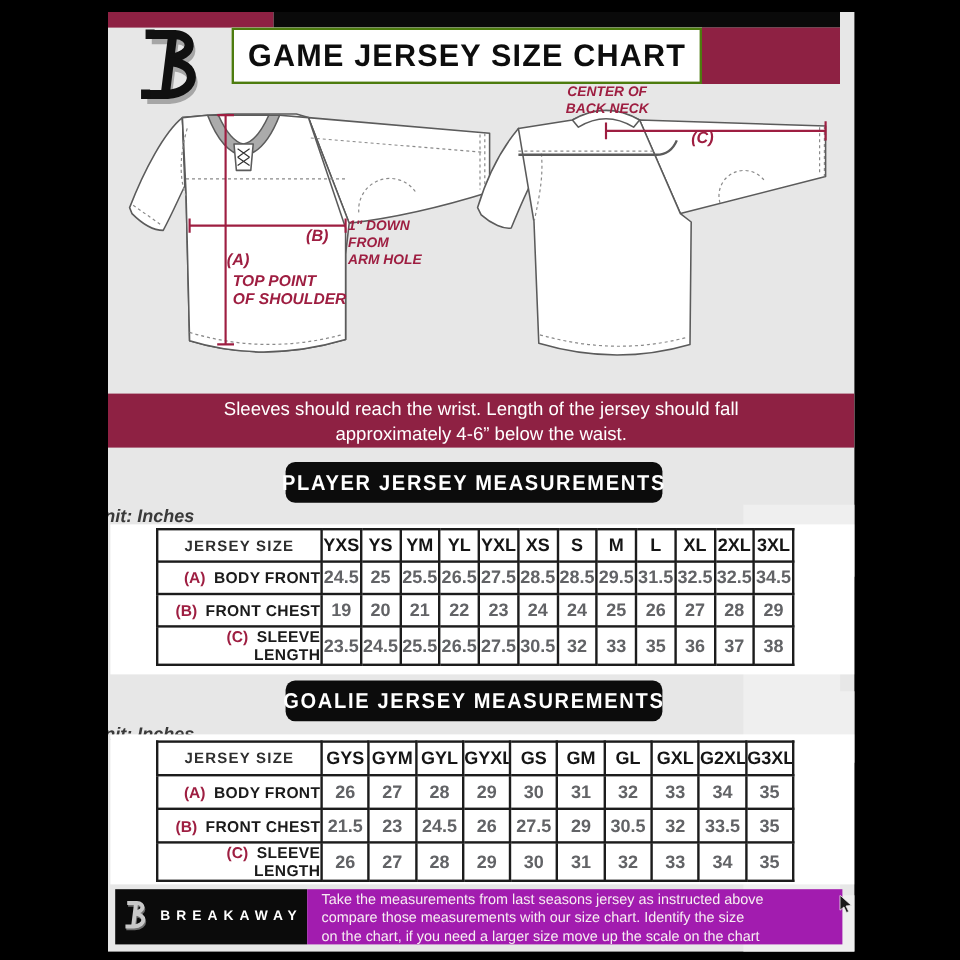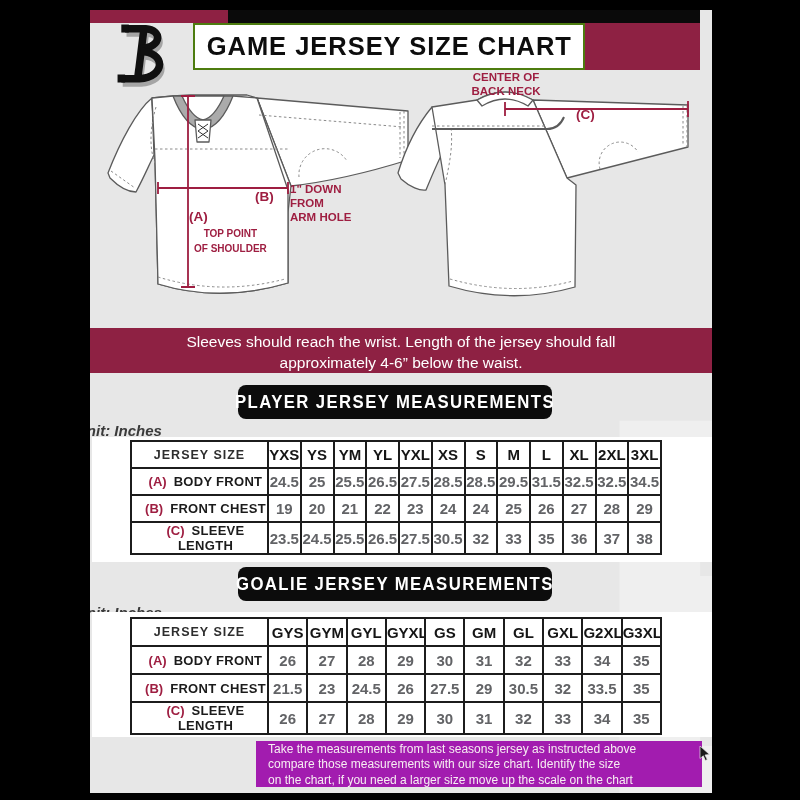--- a/index.html
+++ b/index.html
@@ -15,29 +15,29 @@
   #strip-maroon{left:0;top:0;width:138px;height:13px;background:#8e2143;}
   #strip-black{left:138px;top:0;width:472px;height:13px;background:#0a0a0a;}
   #title-box{left:103px;top:13px;width:388px;height:43px;background:#fff;border:2px solid #4d7c0f;
              display:flex;align-items:center;justify-content:center;}
   #title-box span{font-weight:bold;font-size:26px;letter-spacing:1px;color:#0d0d0d;white-space:nowrap;
                   transform:scaleX(0.98);}
   #title-maroon{left:495px;top:13px;width:115px;height:47px;background:#8e2143;}
   #logo{left:20px;top:12px;}
   
   #diagram{left:5px;top:55px;}
-  .anno{color:#9e1e41;font-weight:bold;z-index:3;}
+  .anno{color:#9e1e41;font-style:italic;font-weight:bold;z-index:3;}
   .anno.small{font-size:11.5px;line-height:14px;}
   .anno.key{font-size:13.5px;}
   #anno-backneck{left:363px;top:60px;width:106px;text-align:center;}
   #anno-c{left:486px;top:97px;}
   #anno-b{left:165px;top:179px;}
   #anno-bnote{left:200px;top:172px;}
   #anno-a{left:99px;top:199px;}
-  #anno-anote{left:104px;top:216px;font-size:10px;line-height:15px;text-align:center;}
+  #anno-anote{left:104px;top:216px;font-size:13px;line-height:15px;}
   
   #banner{left:0;top:318px;width:622px;height:45px;background:#8e2143;color:#fff;
           text-align:center;font-size:15.5px;line-height:21px;padding-top:3px;box-sizing:border-box;}
   
   .pill{width:314px;height:34px;background:#0c0c0c;border-radius:8px;display:flex;
         align-items:center;justify-content:center;}
   .pill span{color:#fff;font-weight:bold;font-size:18px;letter-spacing:1.5px;white-space:nowrap;
              transform:scaleX(0.93);}
   #pill-player{left:148px;top:375px;}
   #pill-goalie{left:148px;top:557px;}
@@ -51,21 +51,21 @@
   table{border-collapse:collapse;table-layout:fixed;background:transparent;}
   #table-player{left:40px;top:430px;width:532px;}
   #table-goalie{left:40px;top:607px;width:532px;}
   th,td{border:2px solid #1c1c1c;text-align:center;padding:0;vertical-align:middle;overflow:hidden;}
   tr{height:27px;}
   #table-goalie tr{height:28px;}
   th:first-child,td:first-child{width:135px;}
   th{font-size:15px;color:#151515;font-weight:bold;}
   th:first-child{font-size:12.5px;letter-spacing:1px;color:#2e2e2e;margin-left:47px;}
   td{font-size:15px;color:#626366;font-weight:bold;}
-  td:first-child{text-align:center;padding-left:12px;font-size:13px;color:#1b1b1b;}
+  td:first-child{text-align:right;padding-left:12px;font-size:13px;color:#1b1b1b;}
   td .key{color:#9e1e41;font-weight:bold;margin-right:7px;}
   td .lbl{font-weight:bold;letter-spacing:0.3px;color:#1b1b1b;}
   
   #footer-black{left:6px;top:731px;width:160px;height:46px;background:#0b0b0b;display:flex;
                 align-items:center;justify-content:center;gap:8px;}
   #footer-brand{color:#fff;font-weight:bold;font-size:11.5px;letter-spacing:5px;}
   #footer-maroon{left:166px;top:731px;width:446px;height:46px;background:#a21caf;color:#f7eef2;
                  font-size:12px;line-height:15.4px;padding:1px 0 0 12px;box-sizing:border-box;}
   #cursor{left:609px;top:736px;z-index:5;}
   svg{display:block;}
@@ -310,20 +310,37 @@
             <td>30</td>
             <td>31</td>
             <td>32</td>
             <td>33</td>
             <td>34</td>
             <td>35</td>
           </tr>
         </tbody>
       </table>
 
+    <div class="abs layer" id="footer-black">
+      <span>
+        <svg width="26" height="28" viewBox="0 0 70 76">
+          <g stroke="#6e6e6e" stroke-width="9" fill="none" transform="translate(2,4)">
+            <path d="M36 7 L29 63"></path>
+              <path d="M16 7 L38 7 C55 8 56 26 33 28"></path>
+              <path d="M32 31 C59 31 60 58 31 60 L12 60"></path>
+          </g>
+          <g stroke="#c9c9c9" stroke-width="9" fill="none">
+            <path d="M36 7 L29 63"></path>
+              <path d="M16 7 L38 7 C55 8 56 26 33 28"></path>
+              <path d="M32 31 C59 31 60 58 31 60 L12 60"></path>
+          </g>
+        </svg>
+      </span>
+      <span id="footer-brand">BREAKAWAY</span>
+    </div>
     <div class="abs layer" id="footer-maroon">
       <div>Take the measurements from last seasons jersey as instructed above</div>
       <div>compare those measurements  with our size chart. Identify the size</div>
       <div>on the chart, if you need a larger size move up the scale on the chart</div>
     </div>
 
     <div class="abs" id="cursor">
       <svg width="13" height="15" viewBox="0 0 13 15">
         <polygon points="1,0 10.5,8.5 6,9 8.3,13.6 6.4,14.5 4.3,9.8 1,12.5" fill="#1a1a1a" stroke="#e7e7e7" stroke-width="0.7"></polygon>
       </svg>

